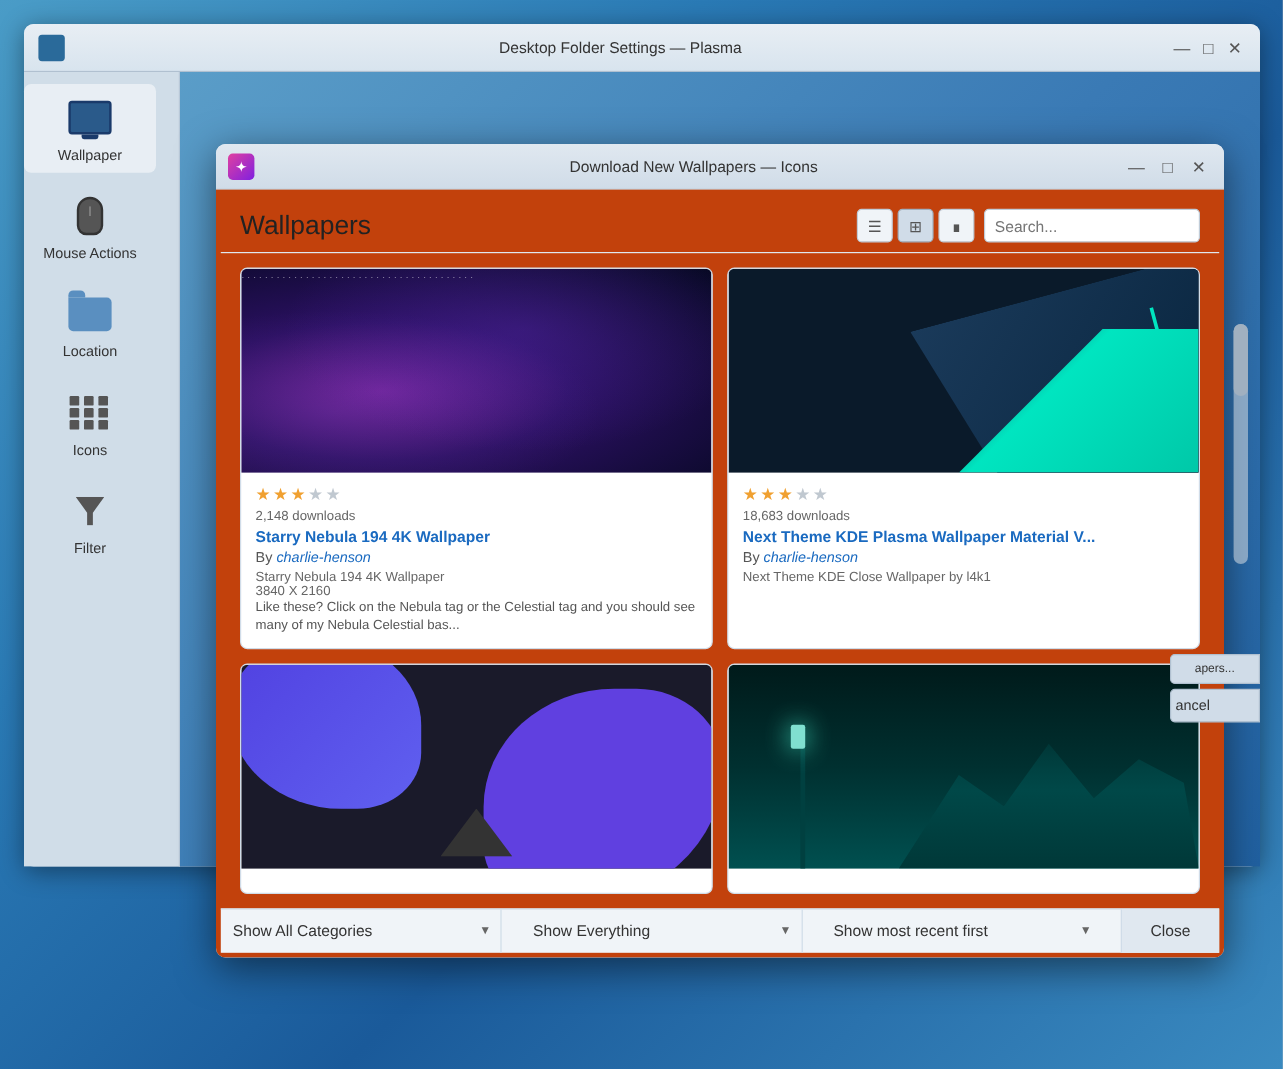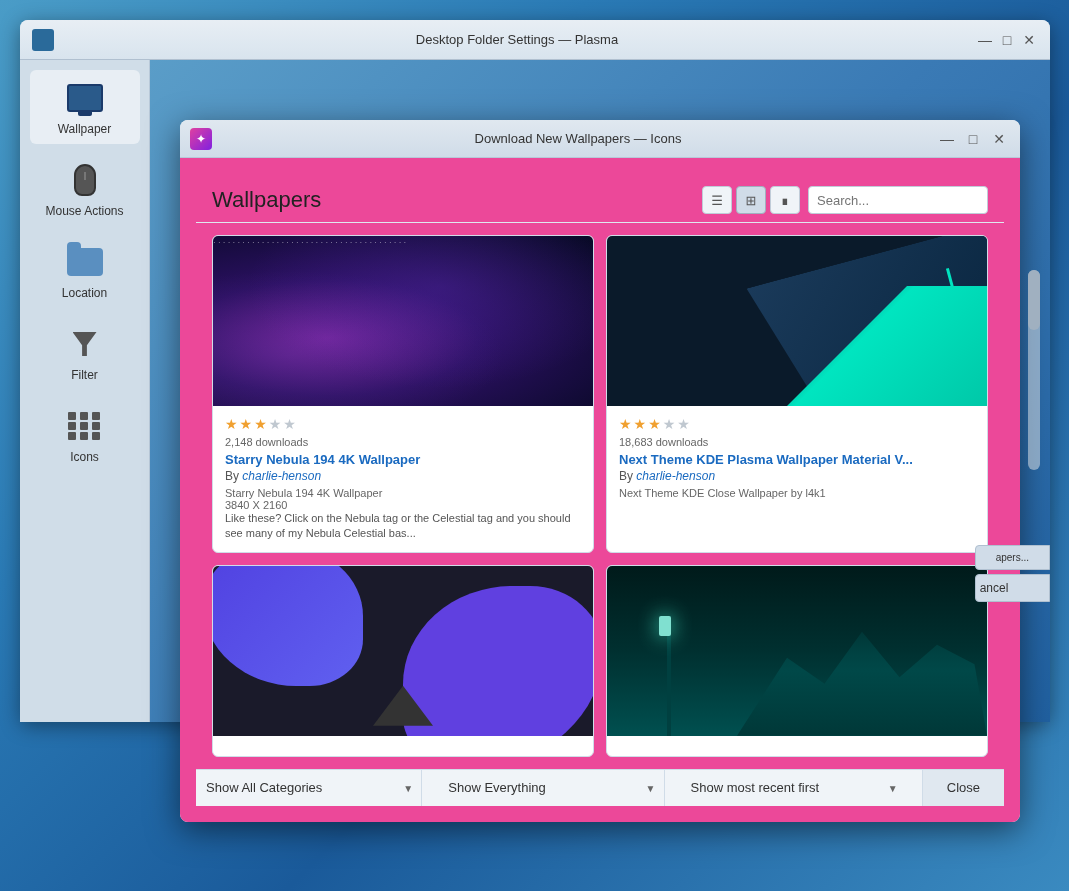--- a/index.html
+++ b/index.html
@@ -60,21 +60,20 @@
       height: calc(100% - 40px);
     }
 
     
     .sidebar {
       width: 130px;
       background: #d0dde8;
       border-right: 1px solid #b8c8d8;
       display: flex;
       flex-direction: column;
-      align-items: center;
       padding-top: 10px;
       gap: 8px;
     }
 
     .sidebar-item {
       display: flex;
       flex-direction: column;
       align-items: center;
       width: 110px;
       padding: 8px 4px;
@@ -245,22 +244,22 @@
       font-size: 14px;
       color: #555;
       display: flex;
       align-items: center;
       justify-content: center;
       border-radius: 3px;
     }
 
     
     .dialog-content {
-      background: #ec4899;
-      padding: 16px;
+      background: #c2410c;
+      padding: 4px;
     }
 
     .dialog-header {
       display: flex;
       align-items: center;
       padding: 12px 16px 8px;
       border-bottom: 1px solid #e0e8f0;
     }
 
     .dialog-heading {
@@ -599,44 +598,44 @@
           <div class="mouse-icon"></div>
         </div>
         <span>Mouse Actions</span>
       </div>
 
       <div class="sidebar-item">
         <div class="sidebar-icon">
           <div class="folder-icon"></div>
         </div>
         <span>Location</span>
-      </div>
-
-      <div class="sidebar-item">
-        <div class="sidebar-icon">
-          <div class="filter-funnel"></div>
-        </div>
-        <span>Filter</span>
       </div>
 
       <div class="sidebar-item">
         <div class="sidebar-icon">
           <div class="icons-grid">
             <div class="grid-dot"></div>
               <div class="grid-dot"></div>
               <div class="grid-dot"></div>
             <div class="grid-dot"></div>
               <div class="grid-dot"></div>
               <div class="grid-dot"></div>
             <div class="grid-dot"></div>
               <div class="grid-dot"></div>
               <div class="grid-dot"></div>
           </div>
         </div>
         <span>Icons</span>
+      </div>
+
+      <div class="sidebar-item">
+        <div class="sidebar-icon">
+          <div class="filter-funnel"></div>
+        </div>
+        <span>Filter</span>
       </div>
     </div>
 
     <div class="main-area">
       <div class="dialog-overlay">
         <div class="dialog">
 
           <div class="dialog-titlebar">
             <div class="dialog-icon">✦</div>
             <span class="dialog-title">Download New Wallpapers — Icons</span>

